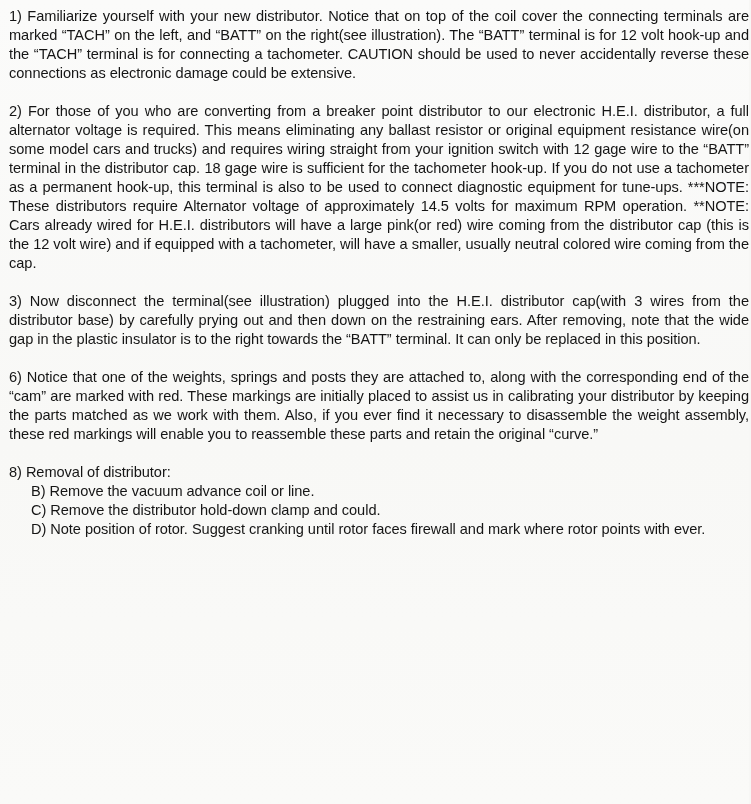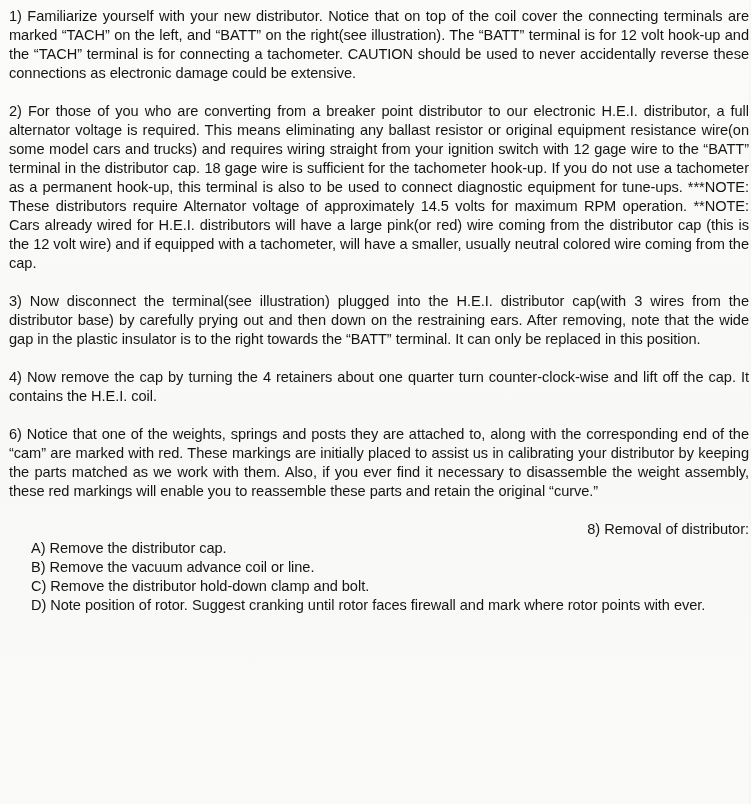--- a/index.html
+++ b/index.html
@@ -27,43 +27,41 @@
   .para {
     margin: 0 0 19px 0;
     text-align: justify;
     text-justify: inter-word;
   }
   .para:last-child {
     margin-bottom: 0;
   }
   .para8-intro {
     margin: 0;
-    text-align: right;
+    text-align: left;
   }
   .sub-list {
     margin: 0;
   }
   .sub-item {
     padding-left: 41px;
     text-indent: -19px;
     text-align: justify;
     text-justify: inter-word;
   }
 </style>
 </head>
 <body>
 
 <div class="page">
   <p class="para">1) Familiarize yourself with your new distributor.  Notice that on top of the coil cover the connecting terminals are marked “TACH” on the left, and “BATT” on the right(see illustration).  The “BATT” terminal is for 12 volt hook-up and the “TACH” terminal is for connecting a tachometer.  CAUTION should be used to never accidentally reverse these connections as electronic damage could be extensive.</p>
   <p class="para">2) For those of you who are converting from a breaker point distributor to our electronic H.E.I. distributor, a full alternator voltage is required.  This means eliminating any ballast resistor or original equipment resistance wire(on some model cars and trucks) and requires wiring straight from your ignition switch with 12 gage wire to the “BATT” terminal in the distributor cap.  18 gage wire is sufficient for the tachometer hook-up.  If you do not use a tachometer as a permanent hook-up, this terminal is also to be used to connect diagnostic equipment for tune-ups. ***NOTE: These distributors require Alternator voltage of approximately 14.5 volts for maximum RPM operation. **NOTE: Cars already wired for H.E.I. distributors will have a large pink(or red) wire coming from the distributor cap (this is the 12 volt wire) and if equipped with a tachometer, will have a smaller, usually neutral colored wire coming from the cap.</p>
   <p class="para">3) Now disconnect the terminal(see illustration) plugged into the H.E.I. distributor cap(with 3 wires from the distributor base) by carefully prying out and then down on the restraining ears.  After removing, note that the wide gap in the plastic insulator is to the right towards the “BATT” terminal.  It can only be replaced in this position.</p>
-  <p class="para">4) Now remove the cap by turning the 4 retainers about one quarter turn counter-clock-wise and lift off the cap.  It contains the H.E.I. coil.</p>
   <p class="para">6) Notice that one of the weights, springs and posts they are attached to, along with the corresponding end of the “cam” are marked with red.  These markings are initially placed to assist us in calibrating your distributor by keeping the parts matched as we work with them.  Also, if you ever find it necessary to disassemble the weight assembly, these red markings will enable you to reassemble these parts and retain the original “curve.”</p>
   <div class="para">
     <p class="para8-intro">8) Removal of distributor:</p>
     <div class="sub-list">
-      <div class="sub-item">A) Remove the distributor cap.</div>
       <div class="sub-item">B) Remove the vacuum advance coil or line.</div>
-      <div class="sub-item">C) Remove the distributor hold-down clamp and bolt.</div>
+      <div class="sub-item">C) Remove the distributor hold-down clamp and could.</div>
       <div class="sub-item">D) Note position of rotor.  Suggest cranking until rotor faces firewall and mark where rotor points with ever.</div>
     </div>
   </div>
 </div>
 
 </body></html>

